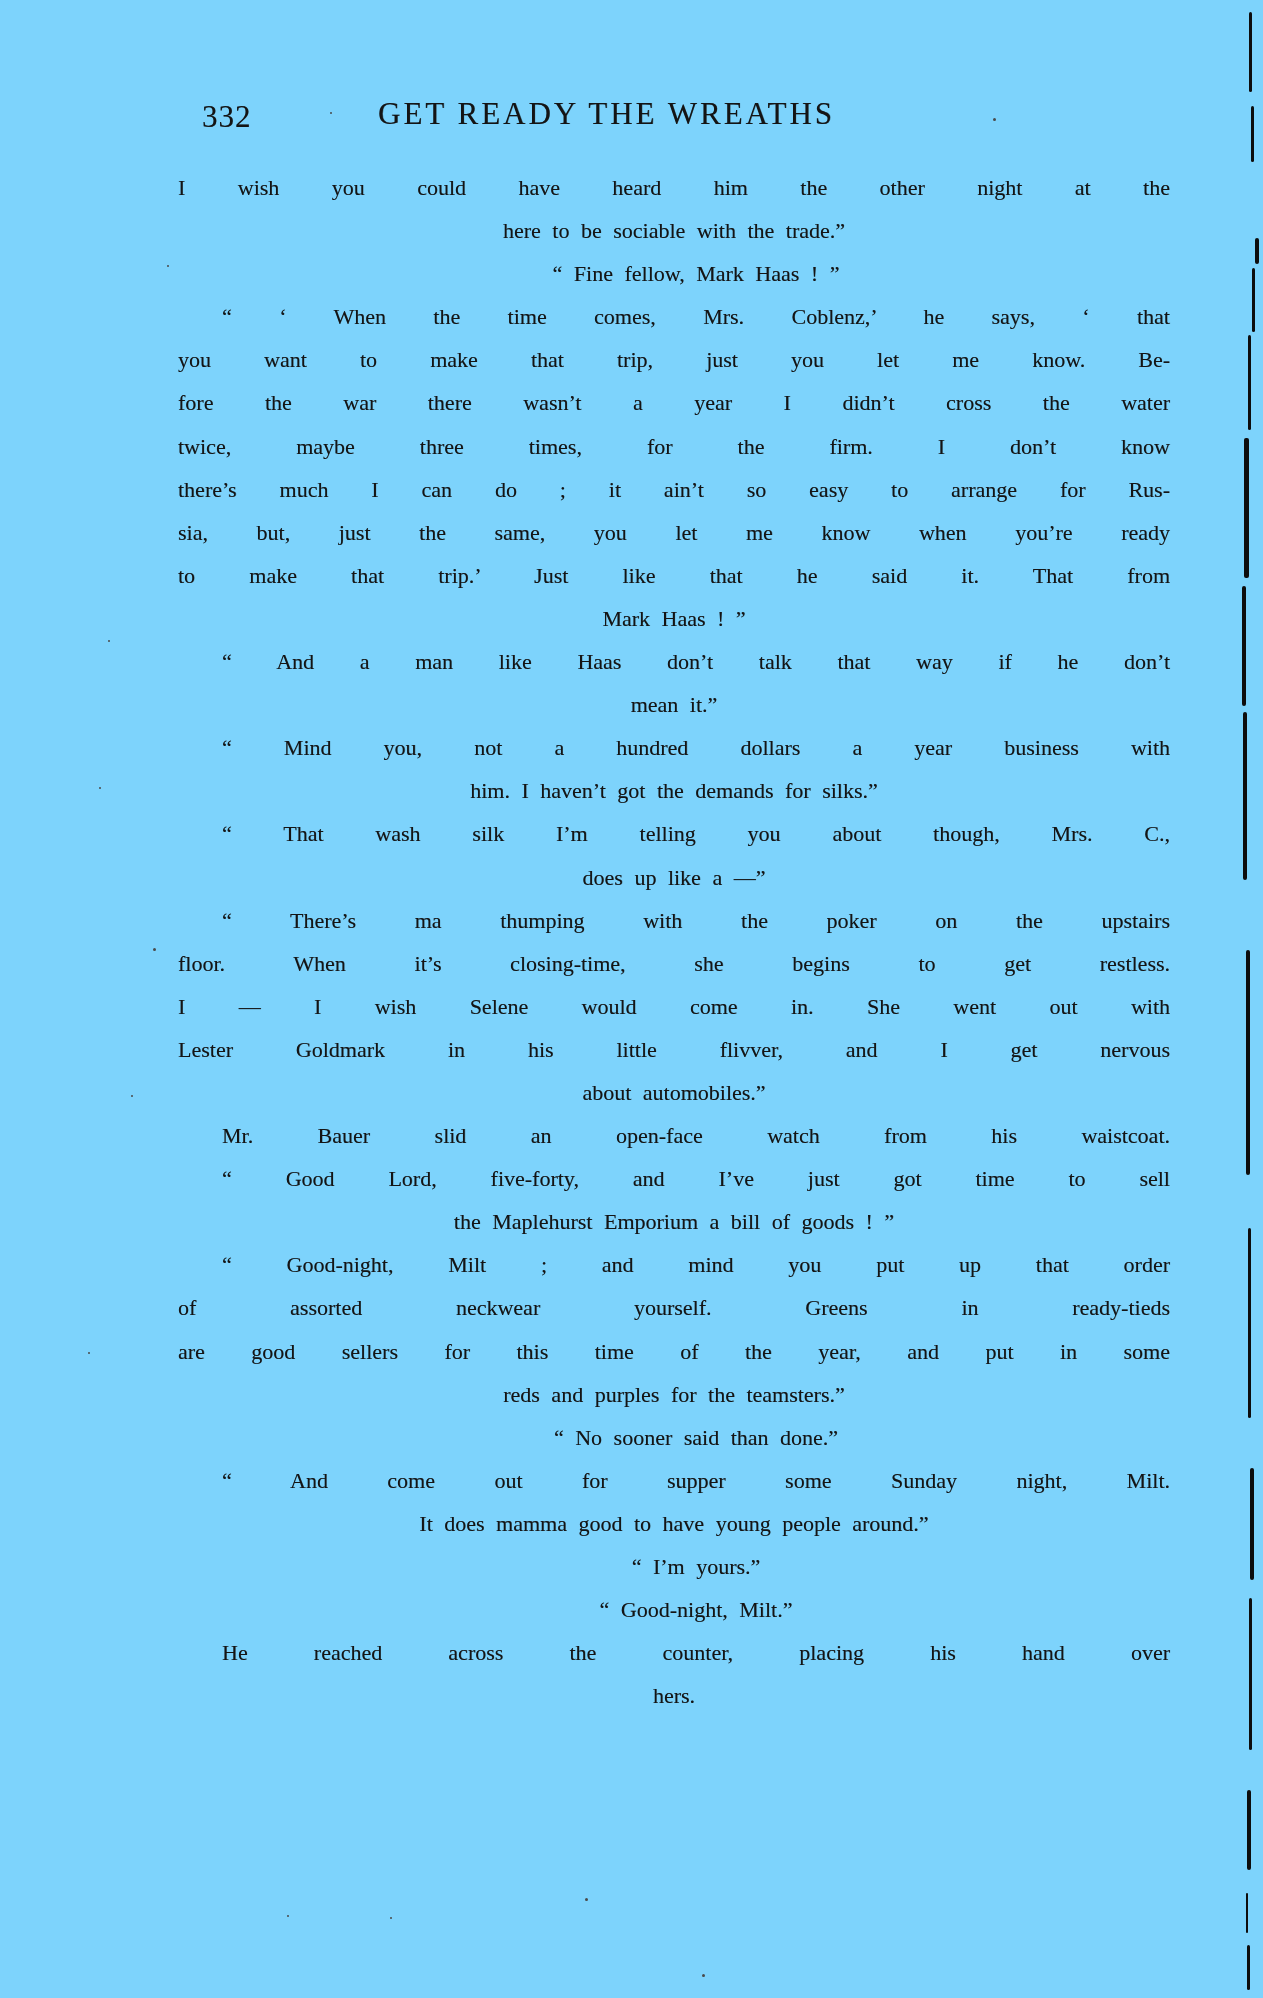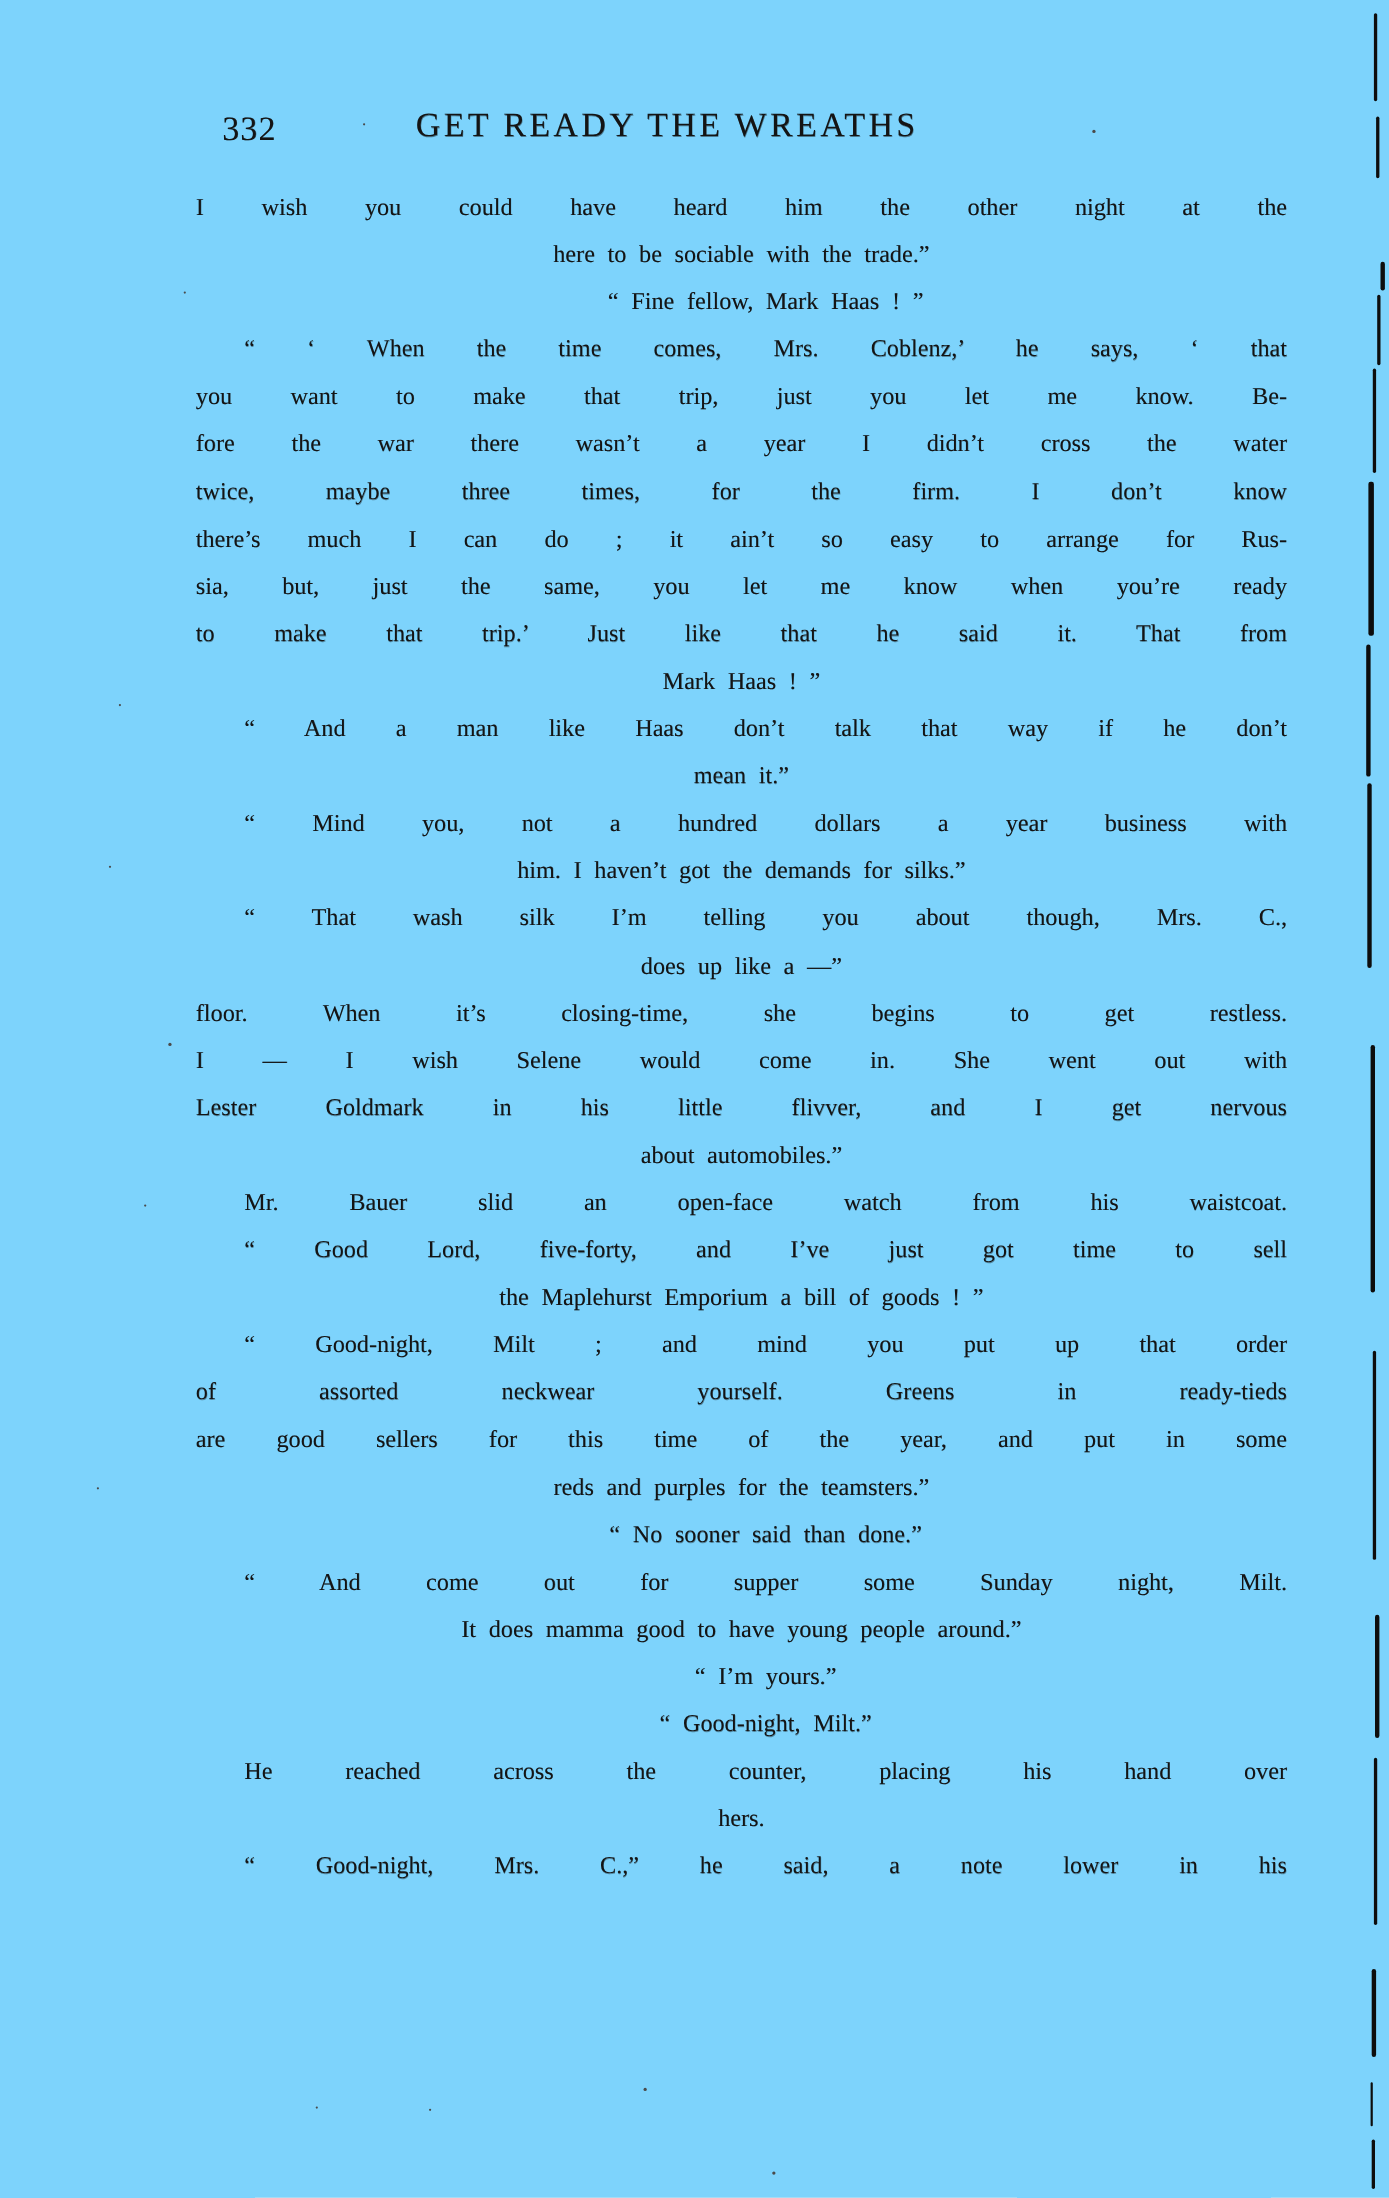--- a/index.html
+++ b/index.html
@@ -60,39 +60,39 @@
       <div class="line j">there’s much I can do ; it ain’t so easy to arrange for Rus-</div>
       <div class="line j">sia, but, just the same, you let me know when you’re ready</div>
       <div class="line j">to make that trip.’  Just like that he said it.  That from</div>
       <div class="line l">Mark Haas ! ”</div>
       <div class="line j i">“ And a man like Haas don’t talk that way if he don’t</div>
       <div class="line l">mean it.”</div>
       <div class="line j i">“ Mind you, not a hundred dollars a year business with</div>
       <div class="line l">him.  I haven’t got the demands for silks.”</div>
       <div class="line j i">“ That wash silk I’m telling you about though, Mrs. C.,</div>
       <div class="line l">does up like a —”</div>
+      <div class="line j i">“ There’s ma thumping with the poker on the upstairs</div>
       <div class="line j">floor.  When it’s closing-time, she begins to get restless.</div>
       <div class="line j">I — I wish Selene would come in.  She went out with</div>
       <div class="line j">Lester Goldmark in his little flivver, and I get nervous</div>
       <div class="line l">about automobiles.”</div>
       <div class="line j i">Mr. Bauer slid an open-face watch from his waistcoat.</div>
       <div class="line j i">“ Good Lord, five-forty, and I’ve just got time to sell</div>
       <div class="line l">the Maplehurst Emporium a bill of goods ! ”</div>
       <div class="line j i">“ Good-night, Milt ; and mind you put up that order</div>
       <div class="line j">of assorted neckwear yourself.  Greens in ready-tieds</div>
       <div class="line j">are good sellers for this time of the year, and put in some</div>
       <div class="line l">reds and purples for the teamsters.”</div>
       <div class="line l i">“ No sooner said than done.”</div>
       <div class="line j i">“ And come out for supper some Sunday night, Milt.</div>
       <div class="line l">It does mamma good to have young people around.”</div>
       <div class="line l i">“ I’m yours.”</div>
       <div class="line l i">“ Good-night, Milt.”</div>
       <div class="line j i">He reached across the counter, placing his hand over</div>
       <div class="line l">hers.</div>
-      <div class="line j i">“ Good-night, Mrs. C.,” he said, a note lower in his</div>
     </div>
 
   <div id="artifacts">
       <div class="edge-seg" style="left: 1249px; top: 12px; width: 3px; height: 80px;"></div>
       <div class="edge-seg" style="left: 1251px; top: 106px; width: 3px; height: 56px;"></div>
       <div class="edge-seg" style="left: 1255px; top: 238px; width: 4px; height: 26px;"></div>
       <div class="edge-seg" style="left: 1252px; top: 268px; width: 3px; height: 64px;"></div>
       <div class="edge-seg" style="left: 1248px; top: 335px; width: 3px; height: 95px;"></div>
       <div class="edge-seg" style="left: 1244px; top: 438px; width: 5px; height: 140px;"></div>
       <div class="edge-seg" style="left: 1242px; top: 586px; width: 4px; height: 120px;"></div>

